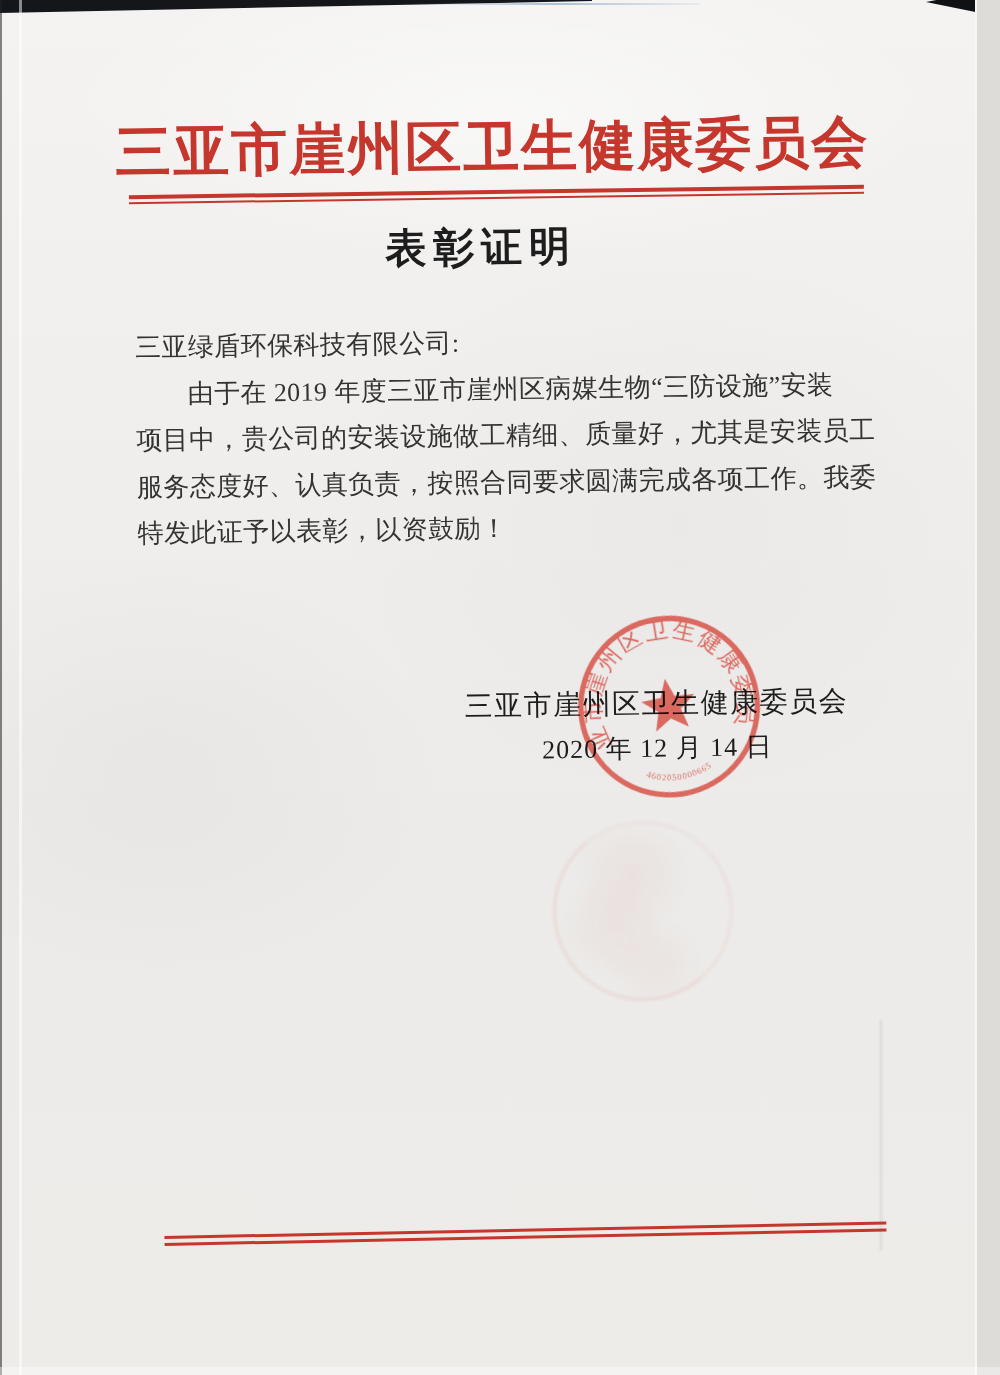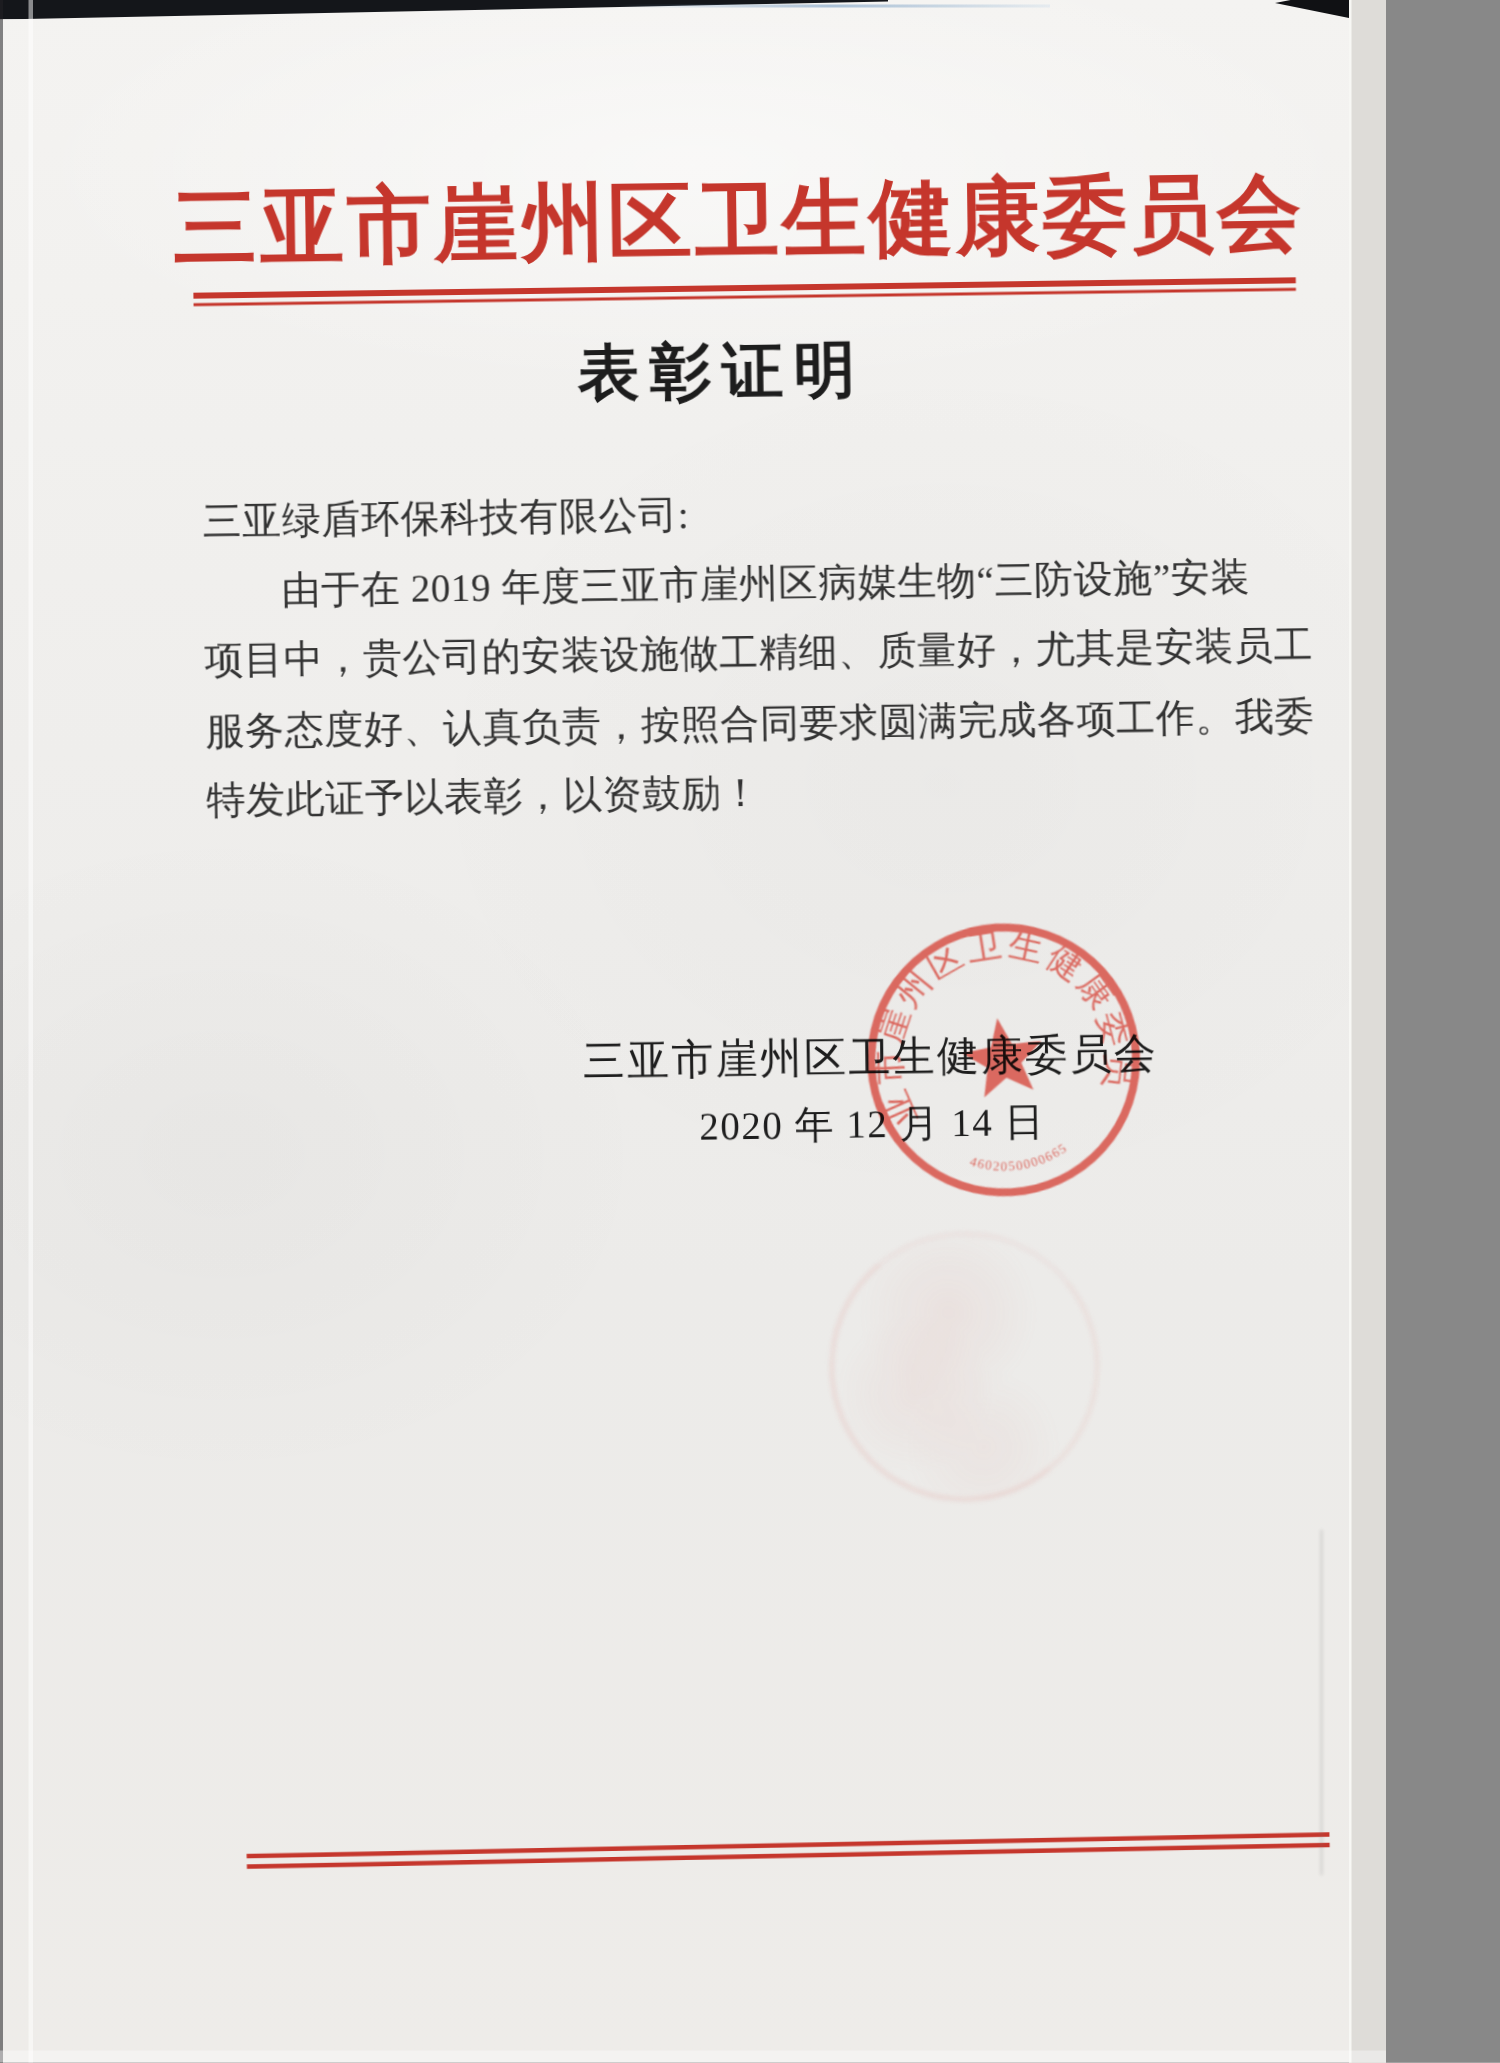--- a/index.html
+++ b/index.html
@@ -1,17 +1,17 @@
 <!DOCTYPE html>
 <html style="--accent-red: #c5362c; --seal-red: #d8564c; --ink: #1d1d1d;"><head>
 <meta charset="utf-8">
 <style>
   html,body{margin:0;padding:0;background:#888;}
   .page{
-    position:relative;width:924px;height:1375px;overflow:hidden;
+    position:relative;width:1000px;height:1375px;overflow:hidden;
     background-color:#f0eeec;
     background-image:
       radial-gradient(ellipse 420px 320px at 16% 56%, rgba(0,0,0,.022), transparent 70%),
       radial-gradient(ellipse 520px 420px at 68% 38%, rgba(0,0,0,.018), transparent 70%),
       radial-gradient(ellipse 600px 200px at 50% 8%, rgba(255,255,255,.5), transparent 75%),
       linear-gradient(180deg,#f4f3f1 0%,#f0efed 28%,#ecebe9 62%,#eeece9 100%);
     font-family:"Liberation Serif","DejaVu Serif",serif;
   }
   .content{position:absolute;inset:0;transform:rotate(-0.8deg);transform-origin:500px 700px;}
 

